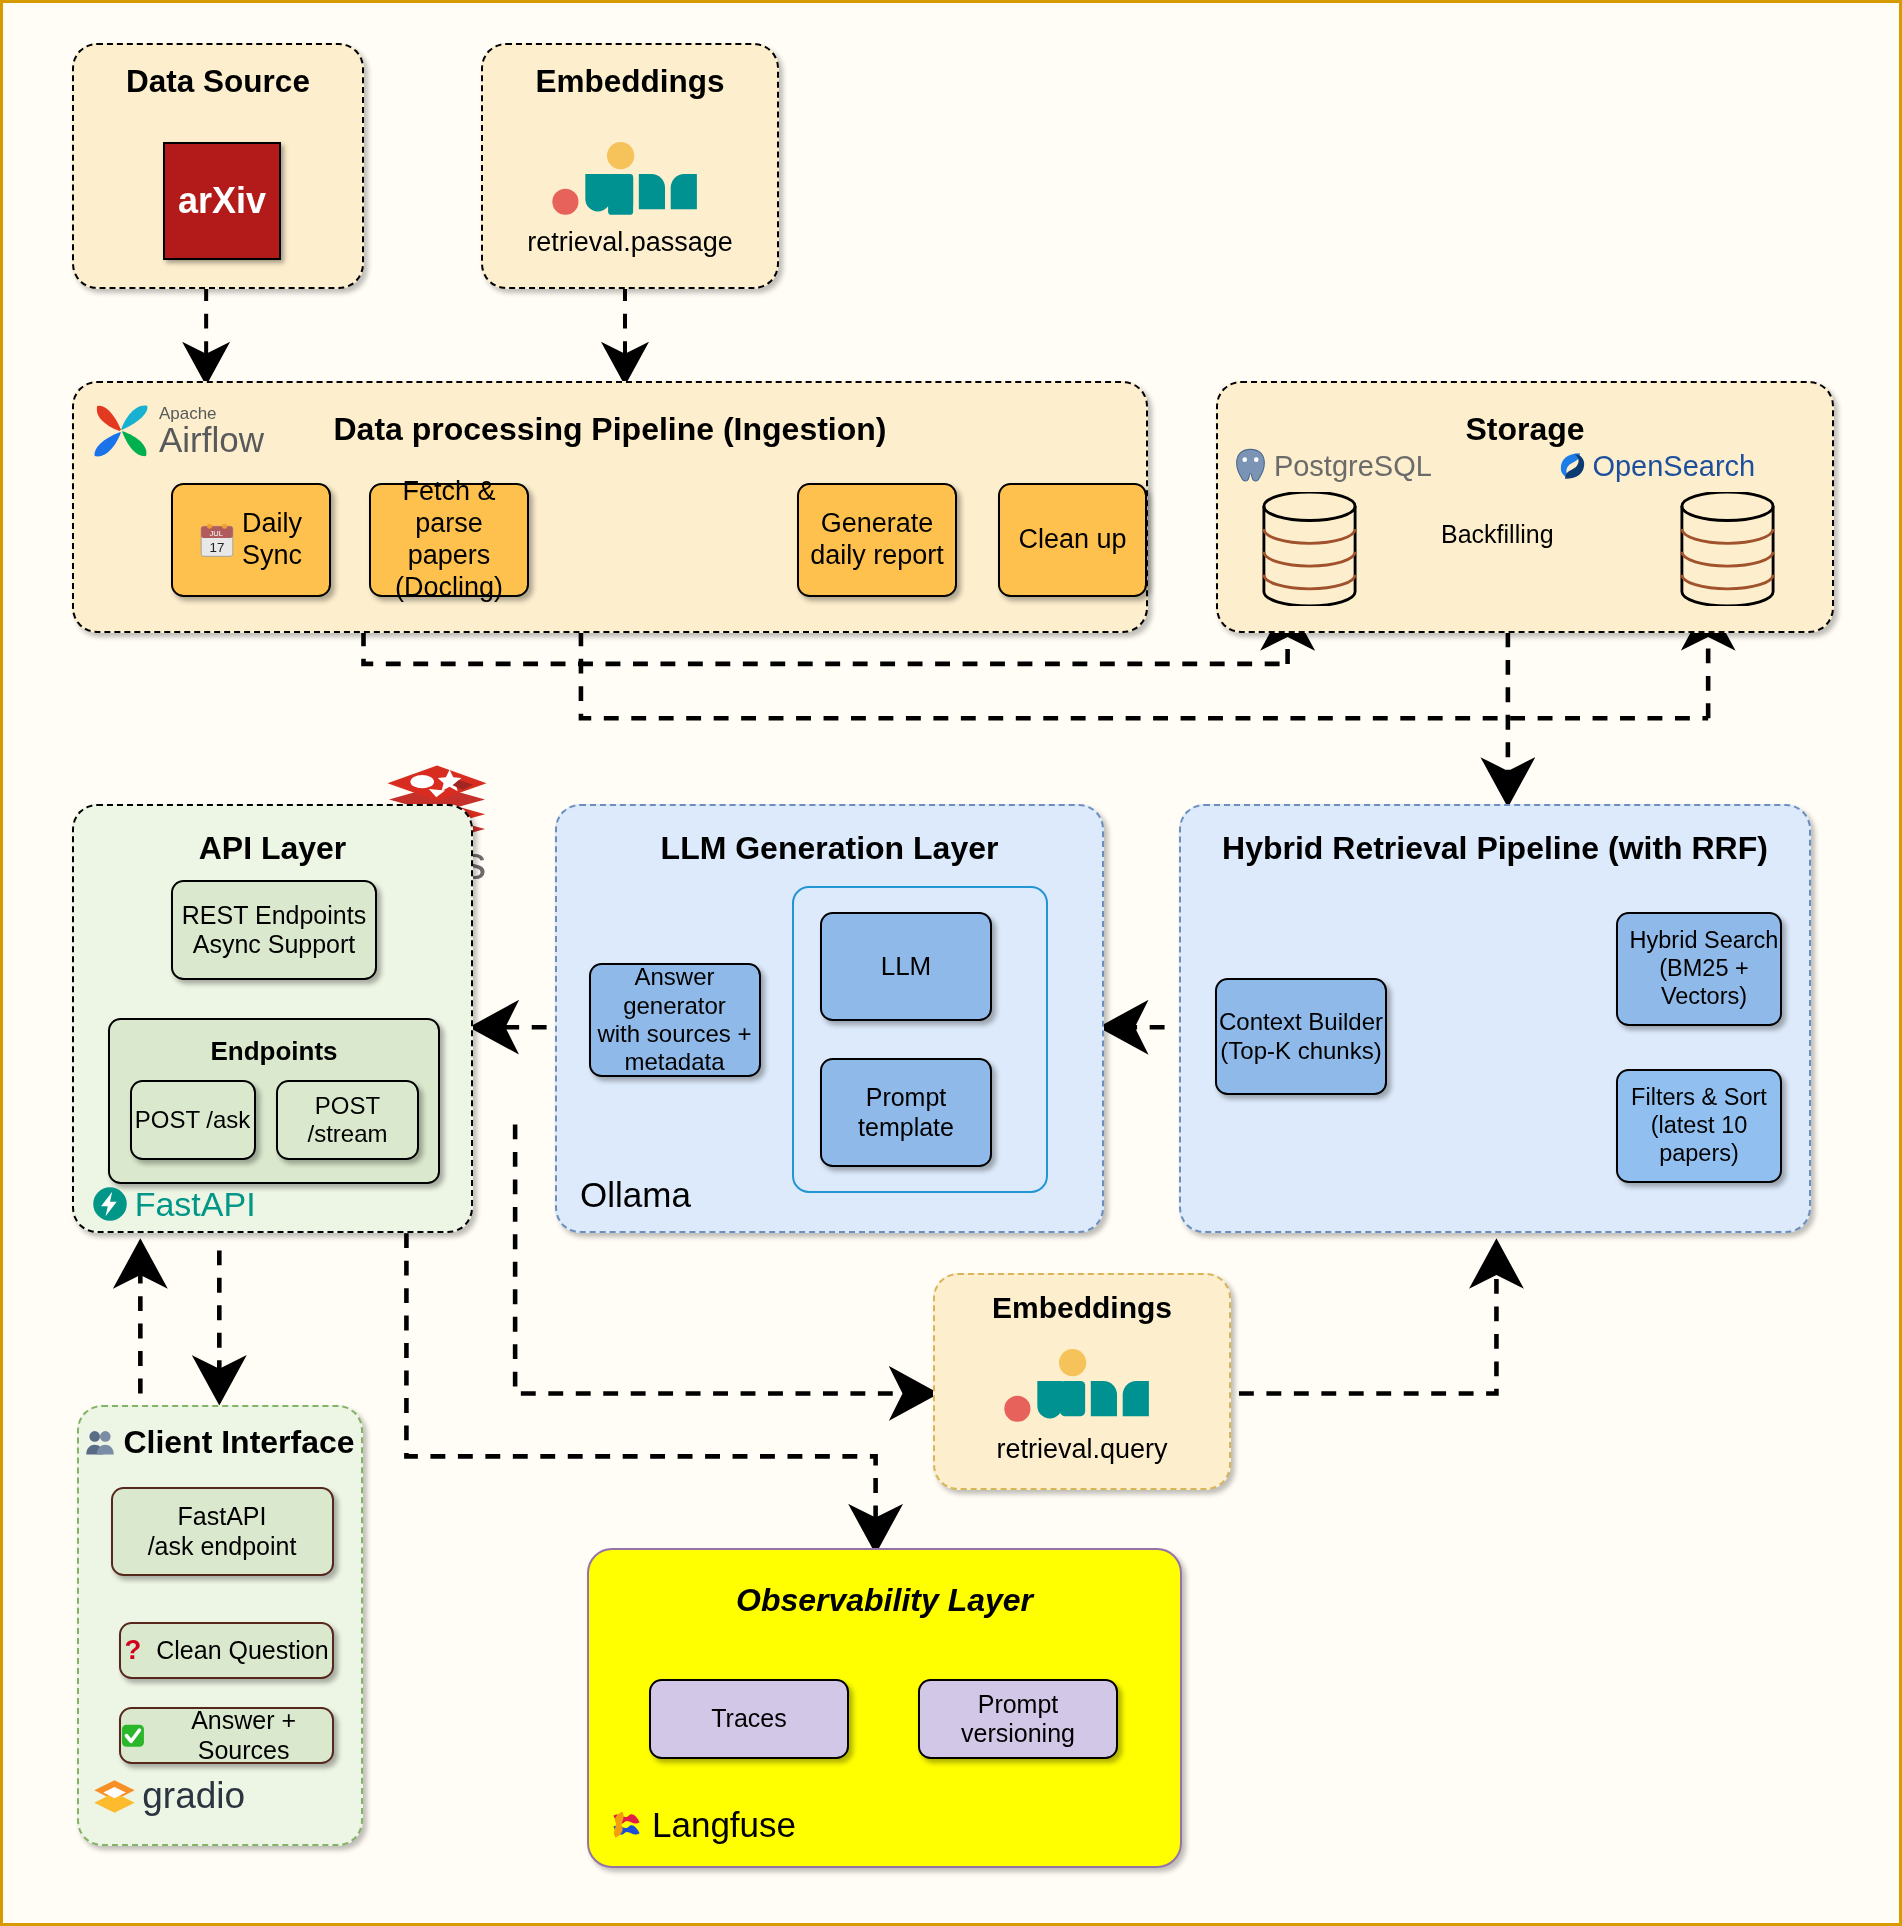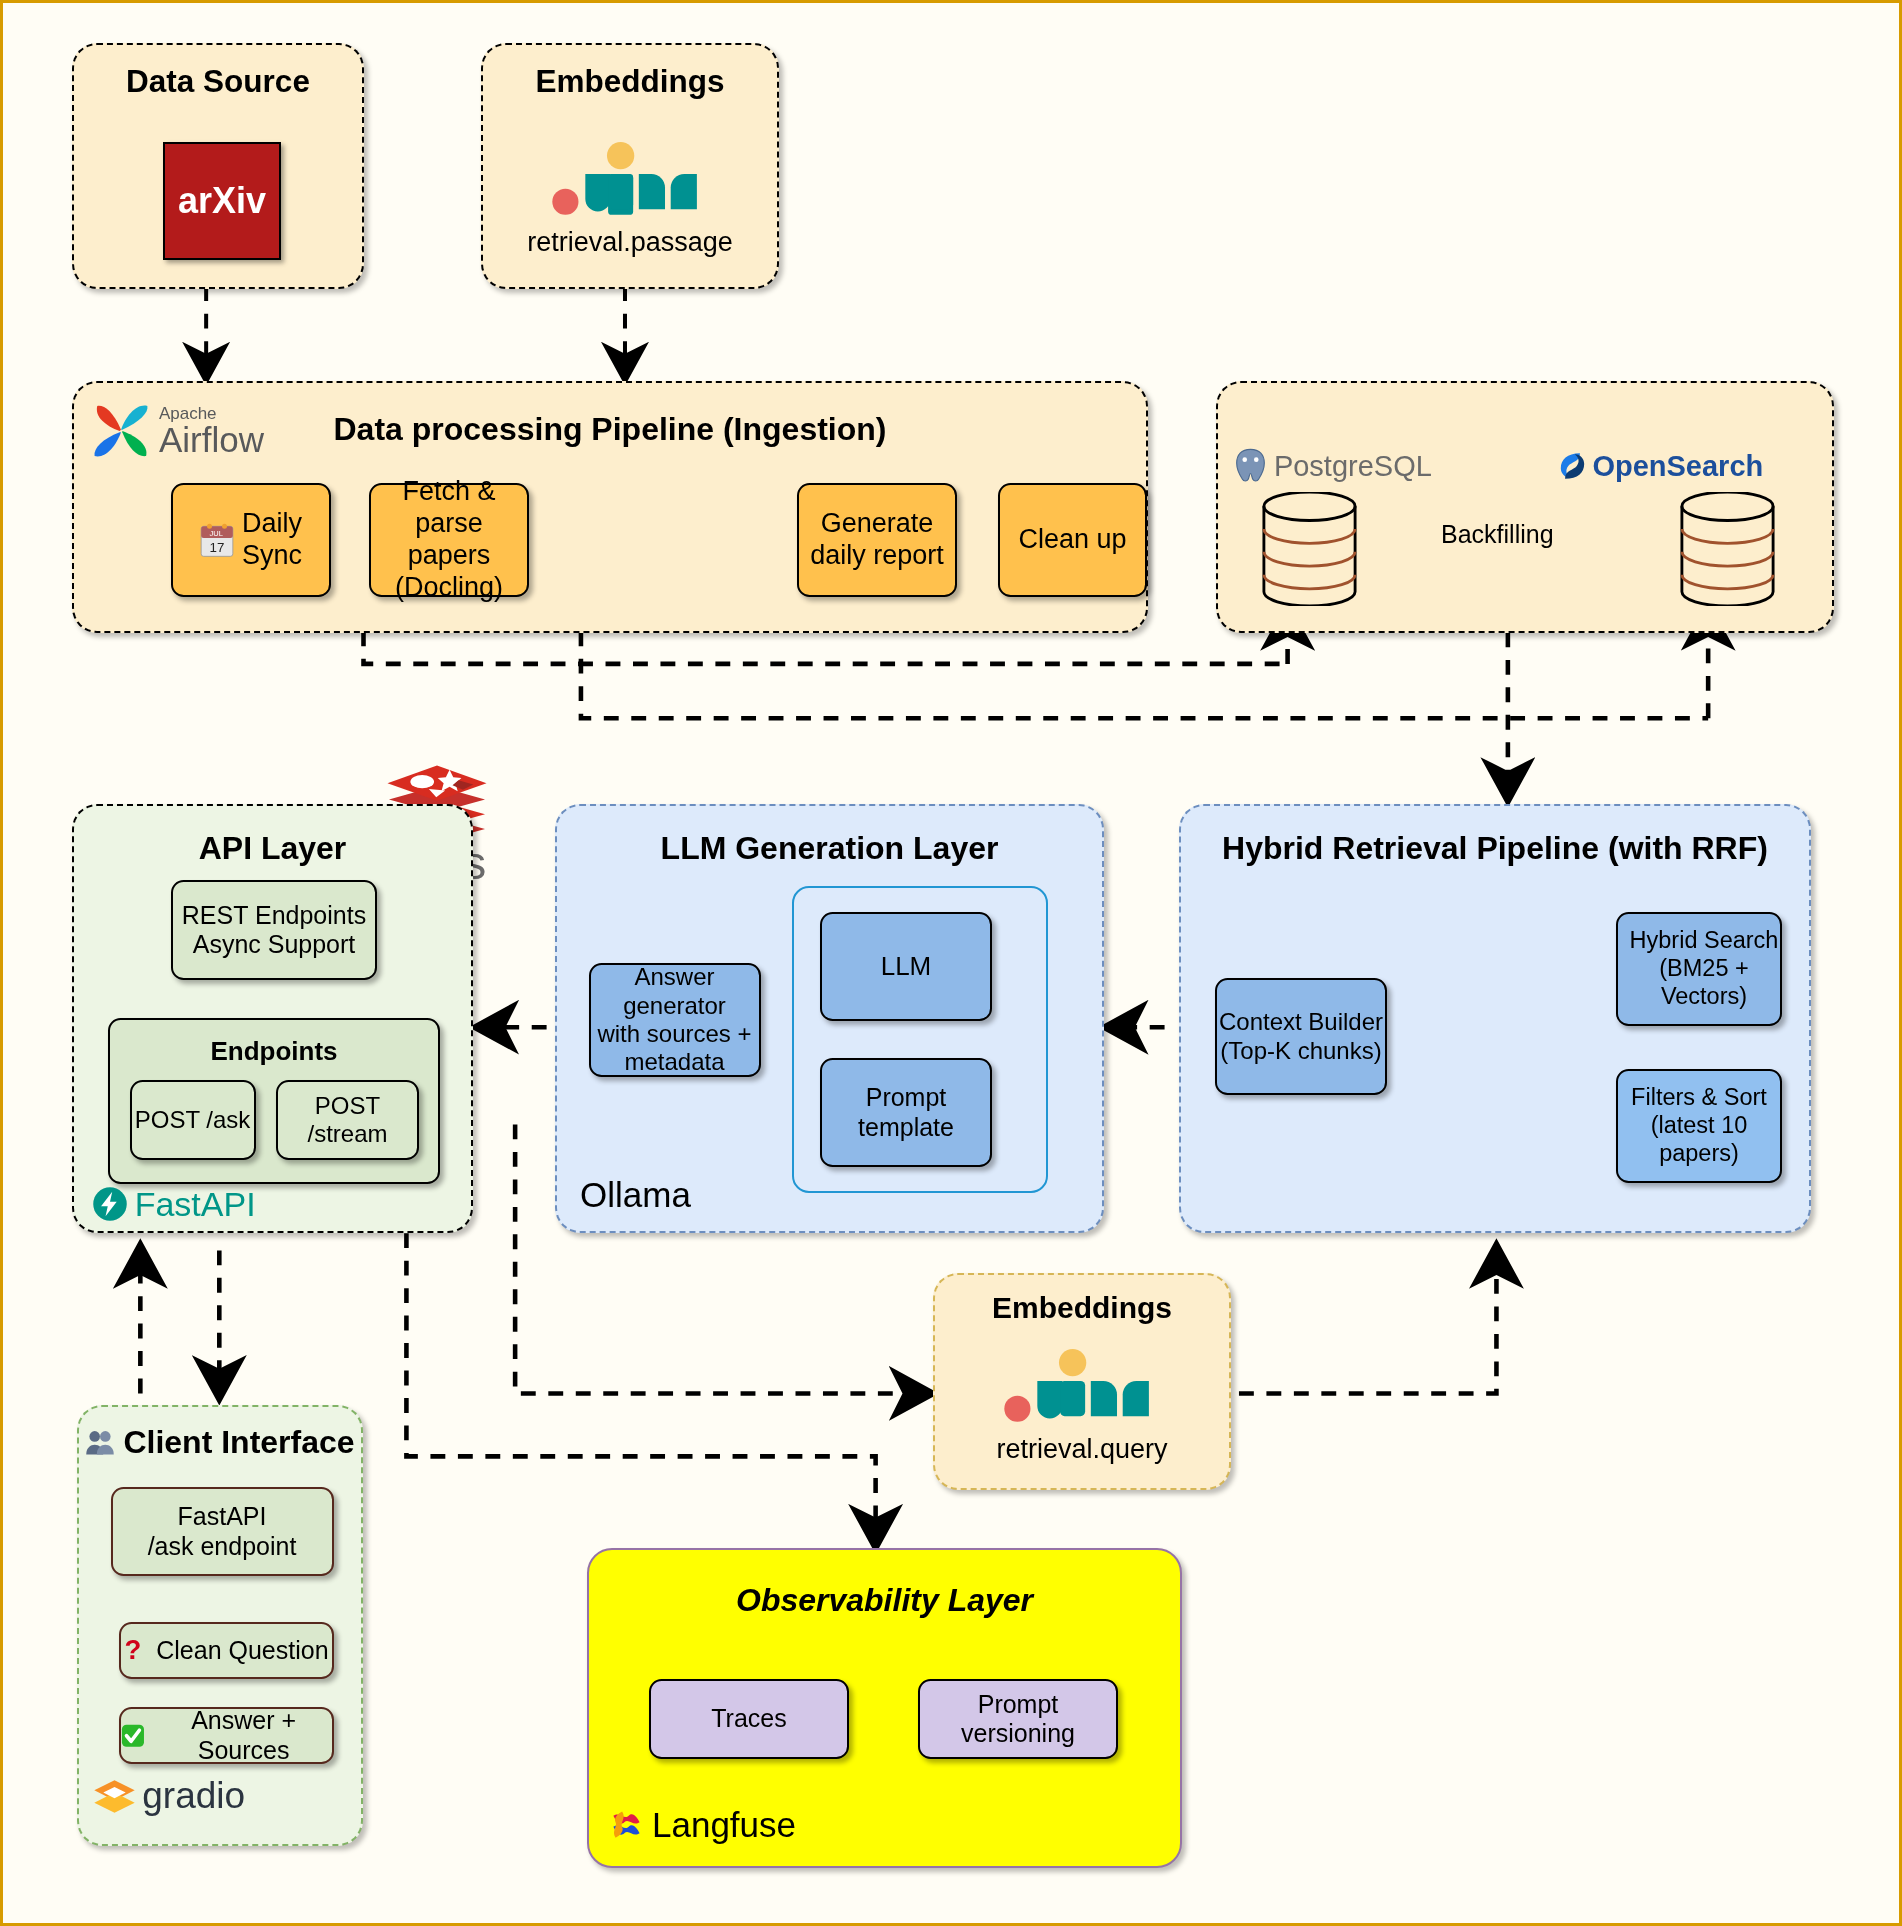--- a/index.html
+++ b/index.html
@@ -173,36 +173,37 @@
       <span style="white-space:pre-line;">Generate
 daily report</span>
     </div>
 
     <div class="box b-orange" style="left:916px;top:100px;width:149px;height:114px;font-size:27px;">
       <span style="white-space:pre-line;">Clean up</span>
     </div>
   </div>
 
   <div class="node cont cont-tan" style="left:1213px;top:378px;width:618px;height:252px;">
+    <div class="title" style="top:27.5px;font-size:32px;">Storage</div>
 
     <div class="logo" style="left:14.3px;top:63px;height:40px;">
       <svg width="37" height="38" viewBox="0 0 32 33">
         <path d="M16,2 C8,2 4,7 4,14 c0,6 3,11 5,14 c1,2 4,2 5,0 c1,-2 1,-5 2,-5 c1,0 1,3 2,5 c1,2 4,2 5,0 c2,-3 5,-8 5,-14 C28,7 24,2 16,2 z" fill="#7b94b6" stroke="#4c6a90" stroke-width="1"></path>
         <circle cx="11" cy="11" r="2" fill="#fff"></circle>
         <circle cx="21" cy="11" r="2" fill="#fff"></circle>
       </svg>
       <span style="font-size:29px;color:#6b6b6b;margin-left:4.6px;">PostgreSQL</span>
     </div>
 
     <div class="logo" style="left:338px;top:63px;height:40px;">
       <svg width="33" height="34" viewBox="0 0 30 32">
         <path d="M22,4 C10,4 4,10 4,18 c0,5 4,9 9,9 c-4,-3 -5,-7 -2,-11 C14,12 22,12 22,4 z" fill="#1c7ce8"></path>
         <path d="M8,28 C20,28 26,22 26,14 c0,-5 -4,-9 -9,-9 c4,3 5,7 2,11 C16,20 8,20 8,28 z" fill="#0c3b72"></path>
       </svg>
-      <span style="font-size:29px;color:#1c4f9c;font-weight:bold;margin-left:3.4px;text-align:right;">OpenSearch</span>
+      <span style="font-size:29px;color:#1c4f9c;font-weight:normal;margin-left:3.4px;text-align:right;">OpenSearch</span>
     </div>
 
     <svg style="position:absolute;left:40px;top:109px;" width="103" height="114" viewBox="0 0 180 200">
       <path d="M10,25 a80,25 0 0 1 160,0 v150 a80,25 0 0 1 -160,0 z" fill="#fdeecd" stroke="#000" stroke-width="5"></path>
       <path d="M10,25 a80,25 0 0 0 160,0" fill="none" stroke="#000" stroke-width="5"></path>
       <path d="M10,65 a80,25 0 0 0 160,0" fill="none" stroke="#a0522d" stroke-width="5"></path>
       <path d="M10,105 a80,25 0 0 0 160,0" fill="none" stroke="#a0522d" stroke-width="5"></path>
       <path d="M10,145 a80,25 0 0 0 160,0" fill="none" stroke="#a0522d" stroke-width="5"></path>
     </svg>
 

